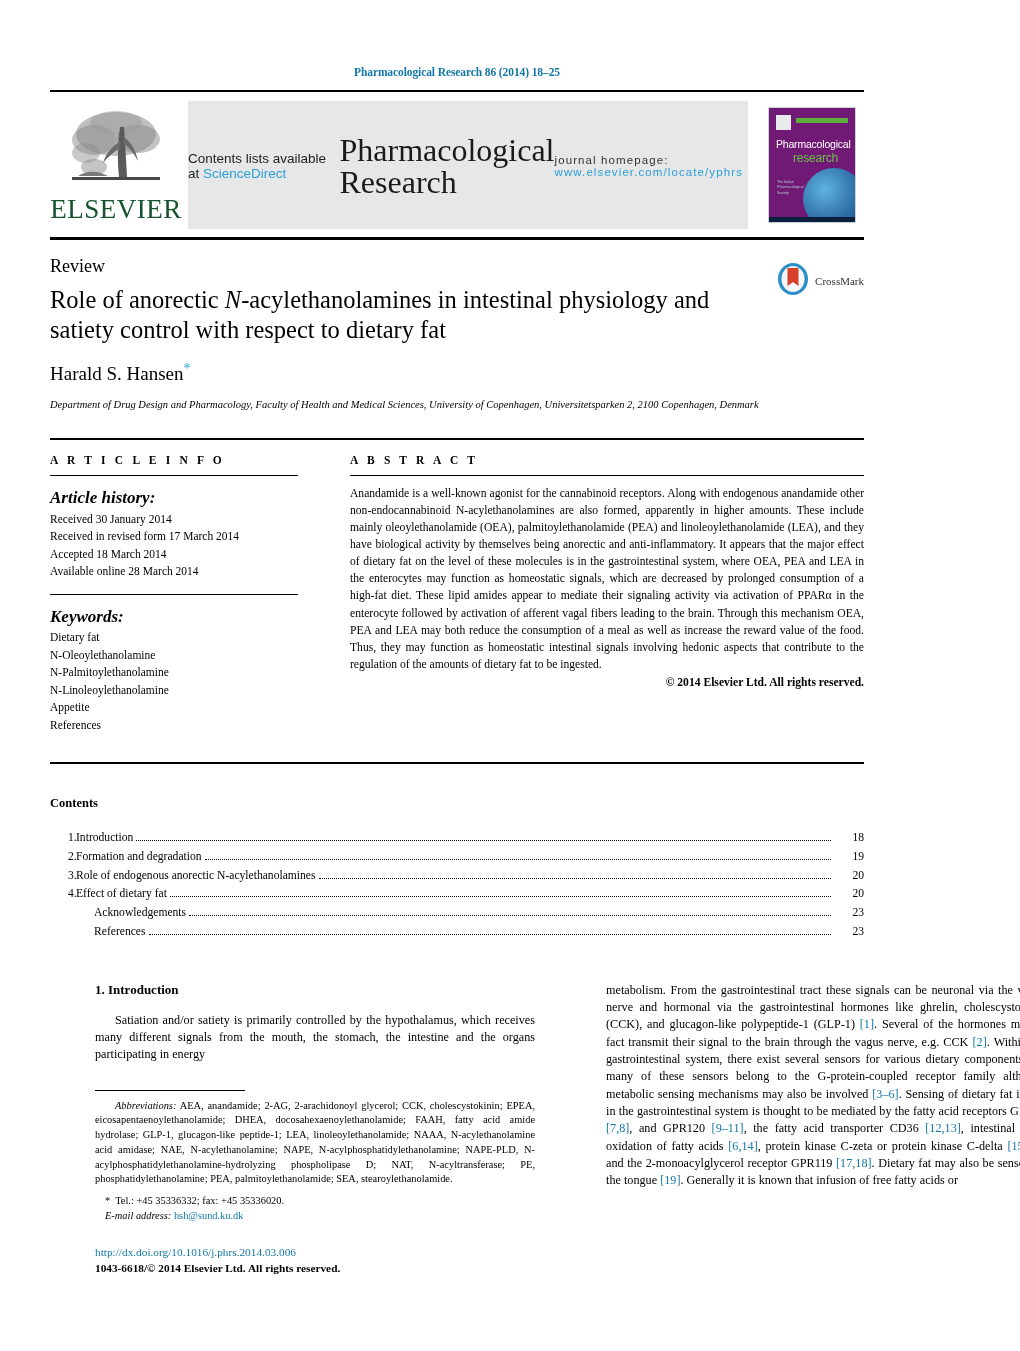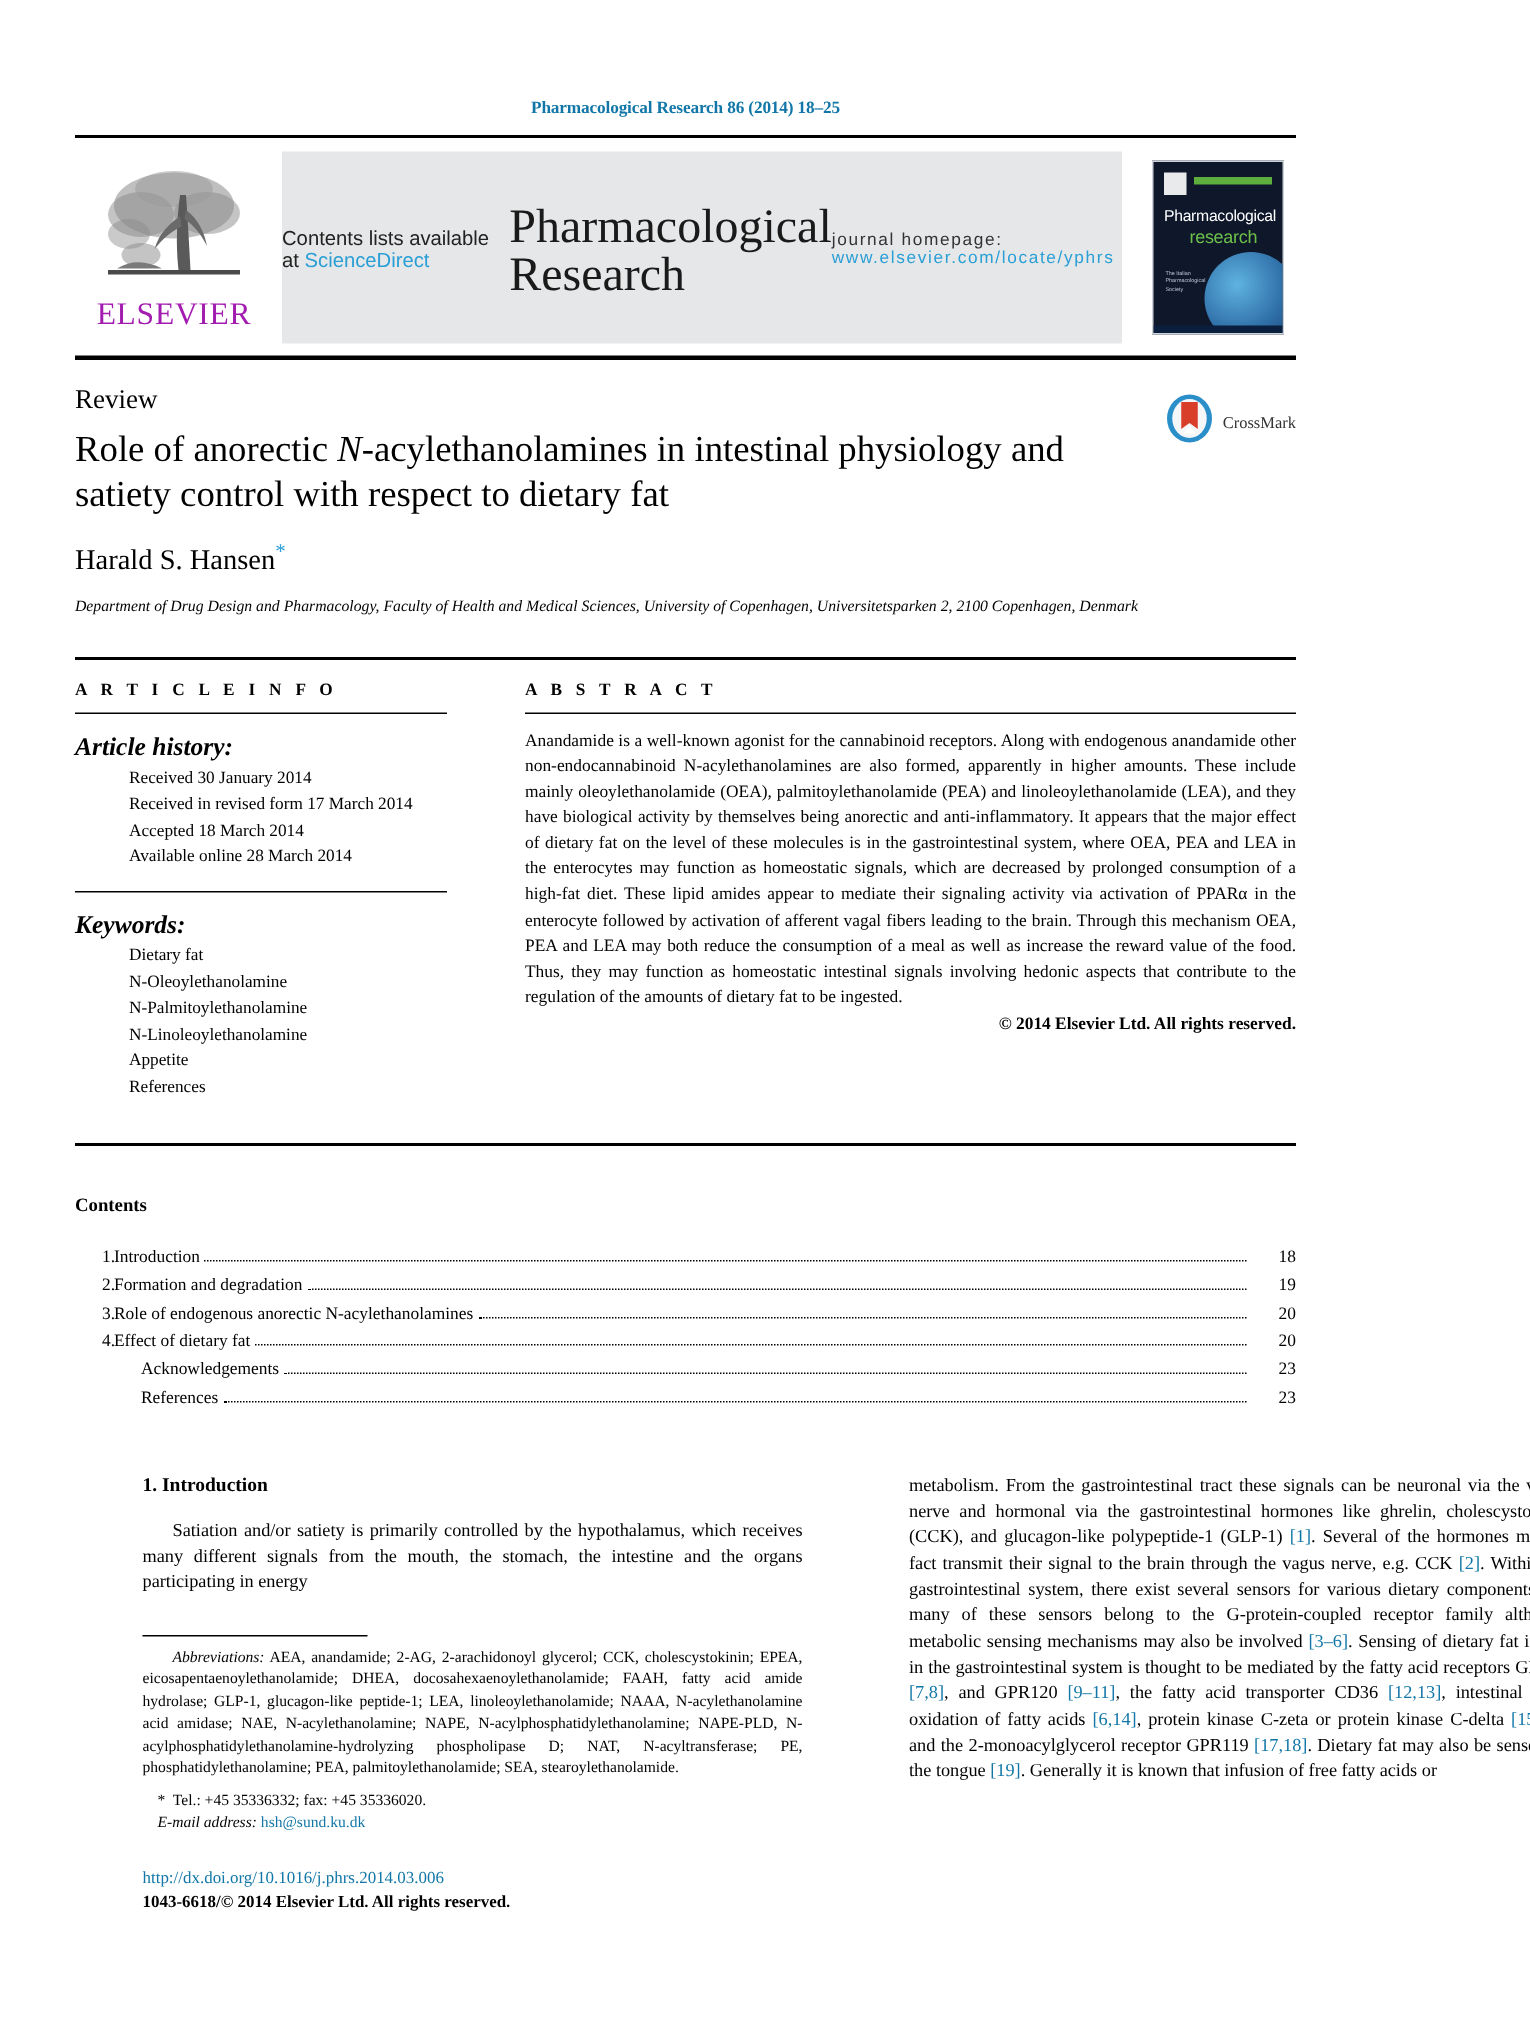--- a/index.html
+++ b/index.html
@@ -52,22 +52,22 @@
     display: flex;
     flex-direction: column;
     align-items: center;
     justify-content: center;
     padding-right: 6px;
     box-sizing: border-box;
   }
   .tree-svg { display: block; }
   .elsevier-word {
     font-family: "Liberation Serif", serif;
-    color: #a21caf;
-    font-size: 21px;
+    color: #14532d;
+    font-size: 27px;
     letter-spacing: 0.5px;
     line-height: 1;
     margin-top: 1px;
   }
   .journal-band {
     flex: 1 1 auto;
     background: #e6e7e8;
     display: flex;
     flex-direction: row;
     align-items: center;
@@ -98,21 +98,21 @@
     width: 104px;
     flex: 0 0 104px;
     margin-left: 12px;
     display: flex;
     align-items: center;
     justify-content: center;
   }
   .cover-box {
     width: 88px;
     height: 116px;
-    background: #0f172a;
+    background: #701a75;
     position: relative;
     border: 1px solid #cdd2d8;
     box-sizing: border-box;
     overflow: hidden;
     text-decoration: underline;
   }
   .cover-sq {
     position: absolute; left: 7px; top: 7px;
     width: 15px; height: 15px;
     background: #e8eaec;
@@ -219,21 +219,20 @@
   }
   .info-sub {
     font-size: 17px;
     font-style: italic;
     font-weight: bold;
     line-height: 1.5;
   }
   .info-list {
     font-size: 11.5px;
     line-height: 1.52;
-    margin-left: 36px;
   }
   .hr-gap {
     border-top: 1.5px solid #000;
     margin: 13px 0 9px 0;
   }
   .abstract-body {
     font-size: 11.6px;
     line-height: 1.47;
     text-align: justify;
   }

